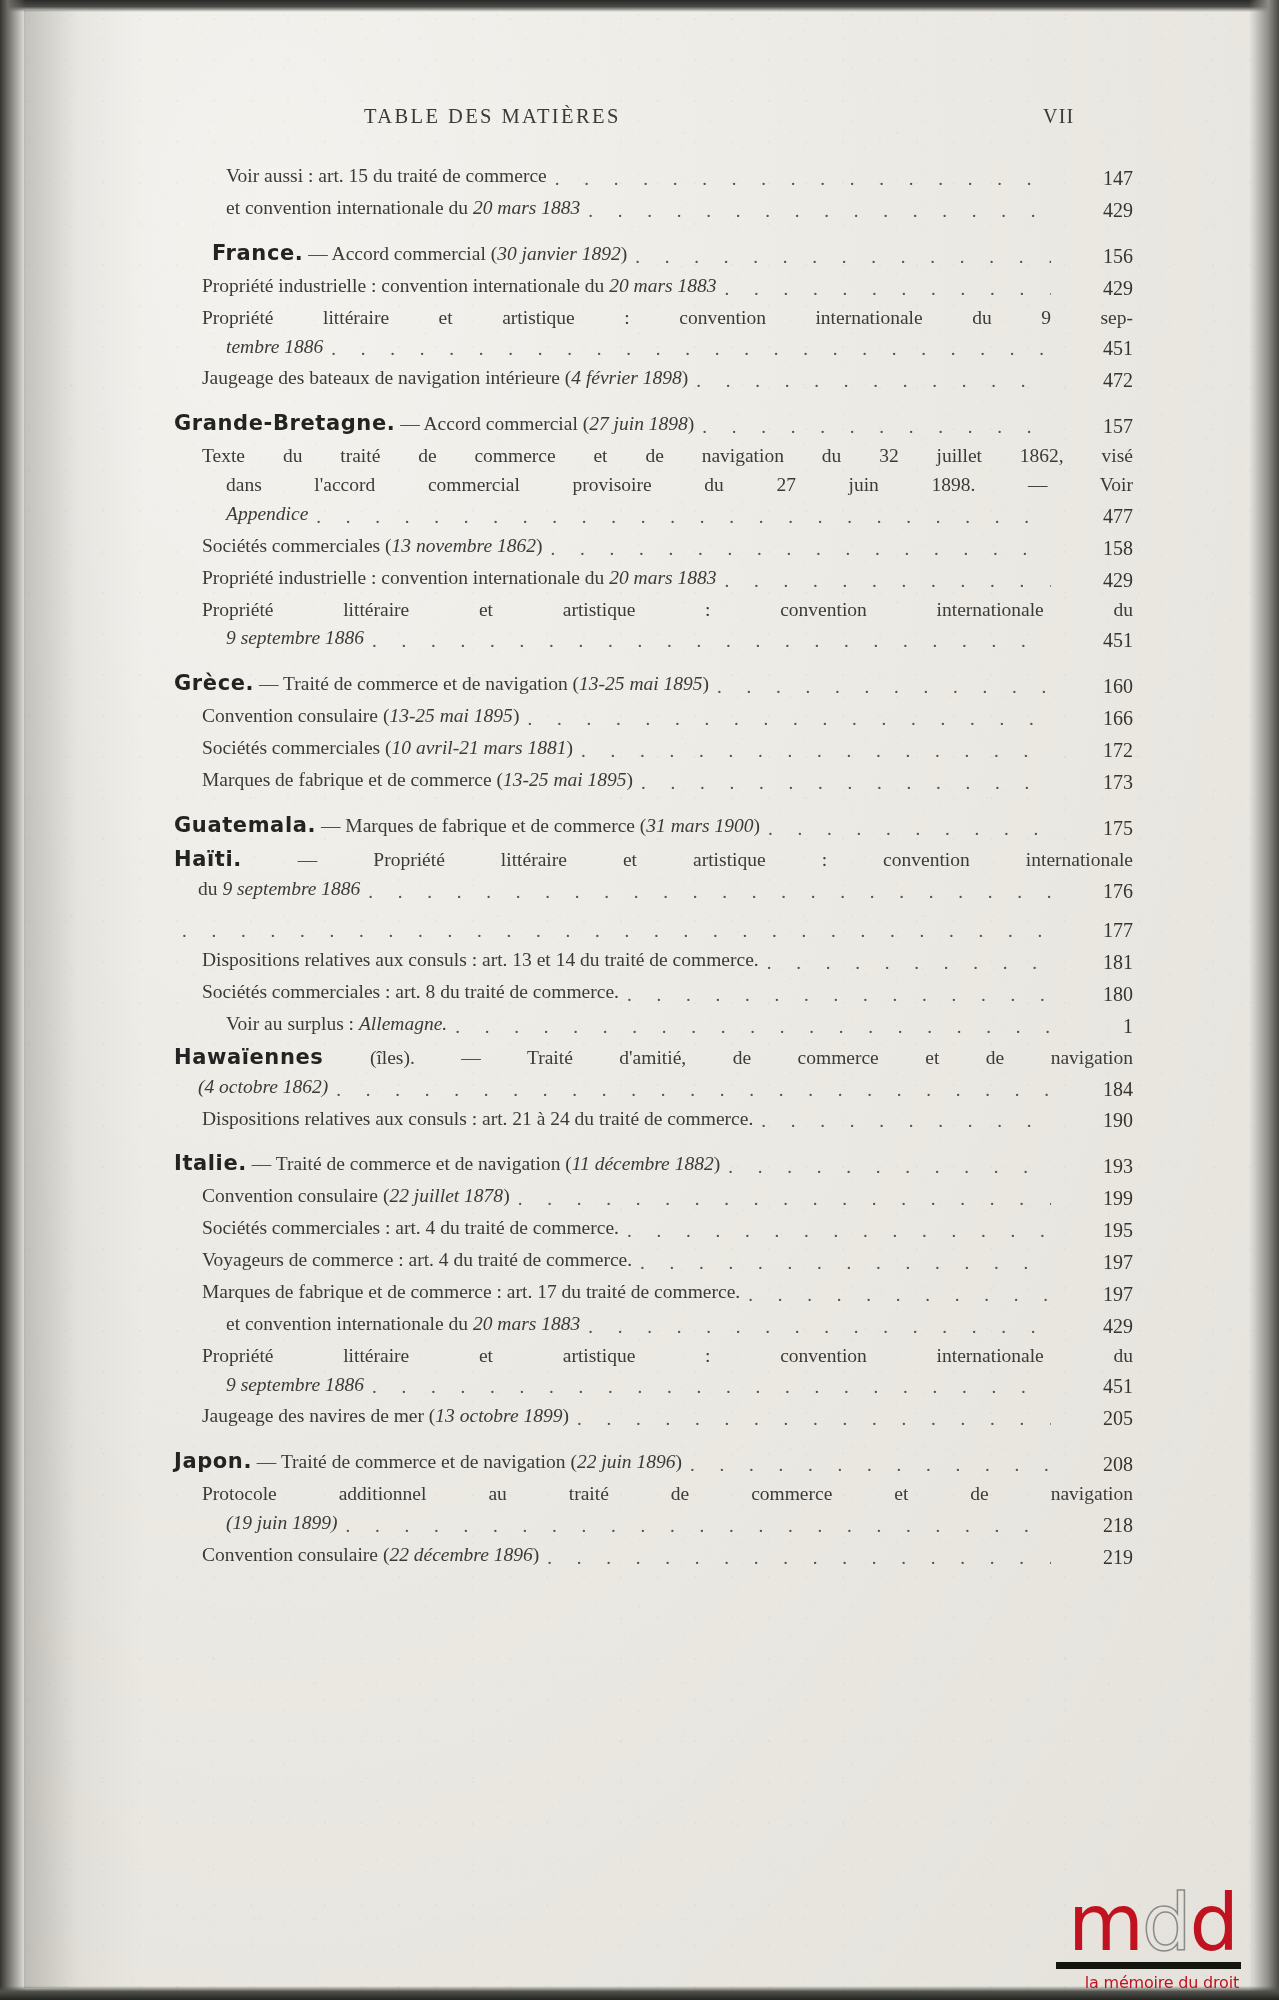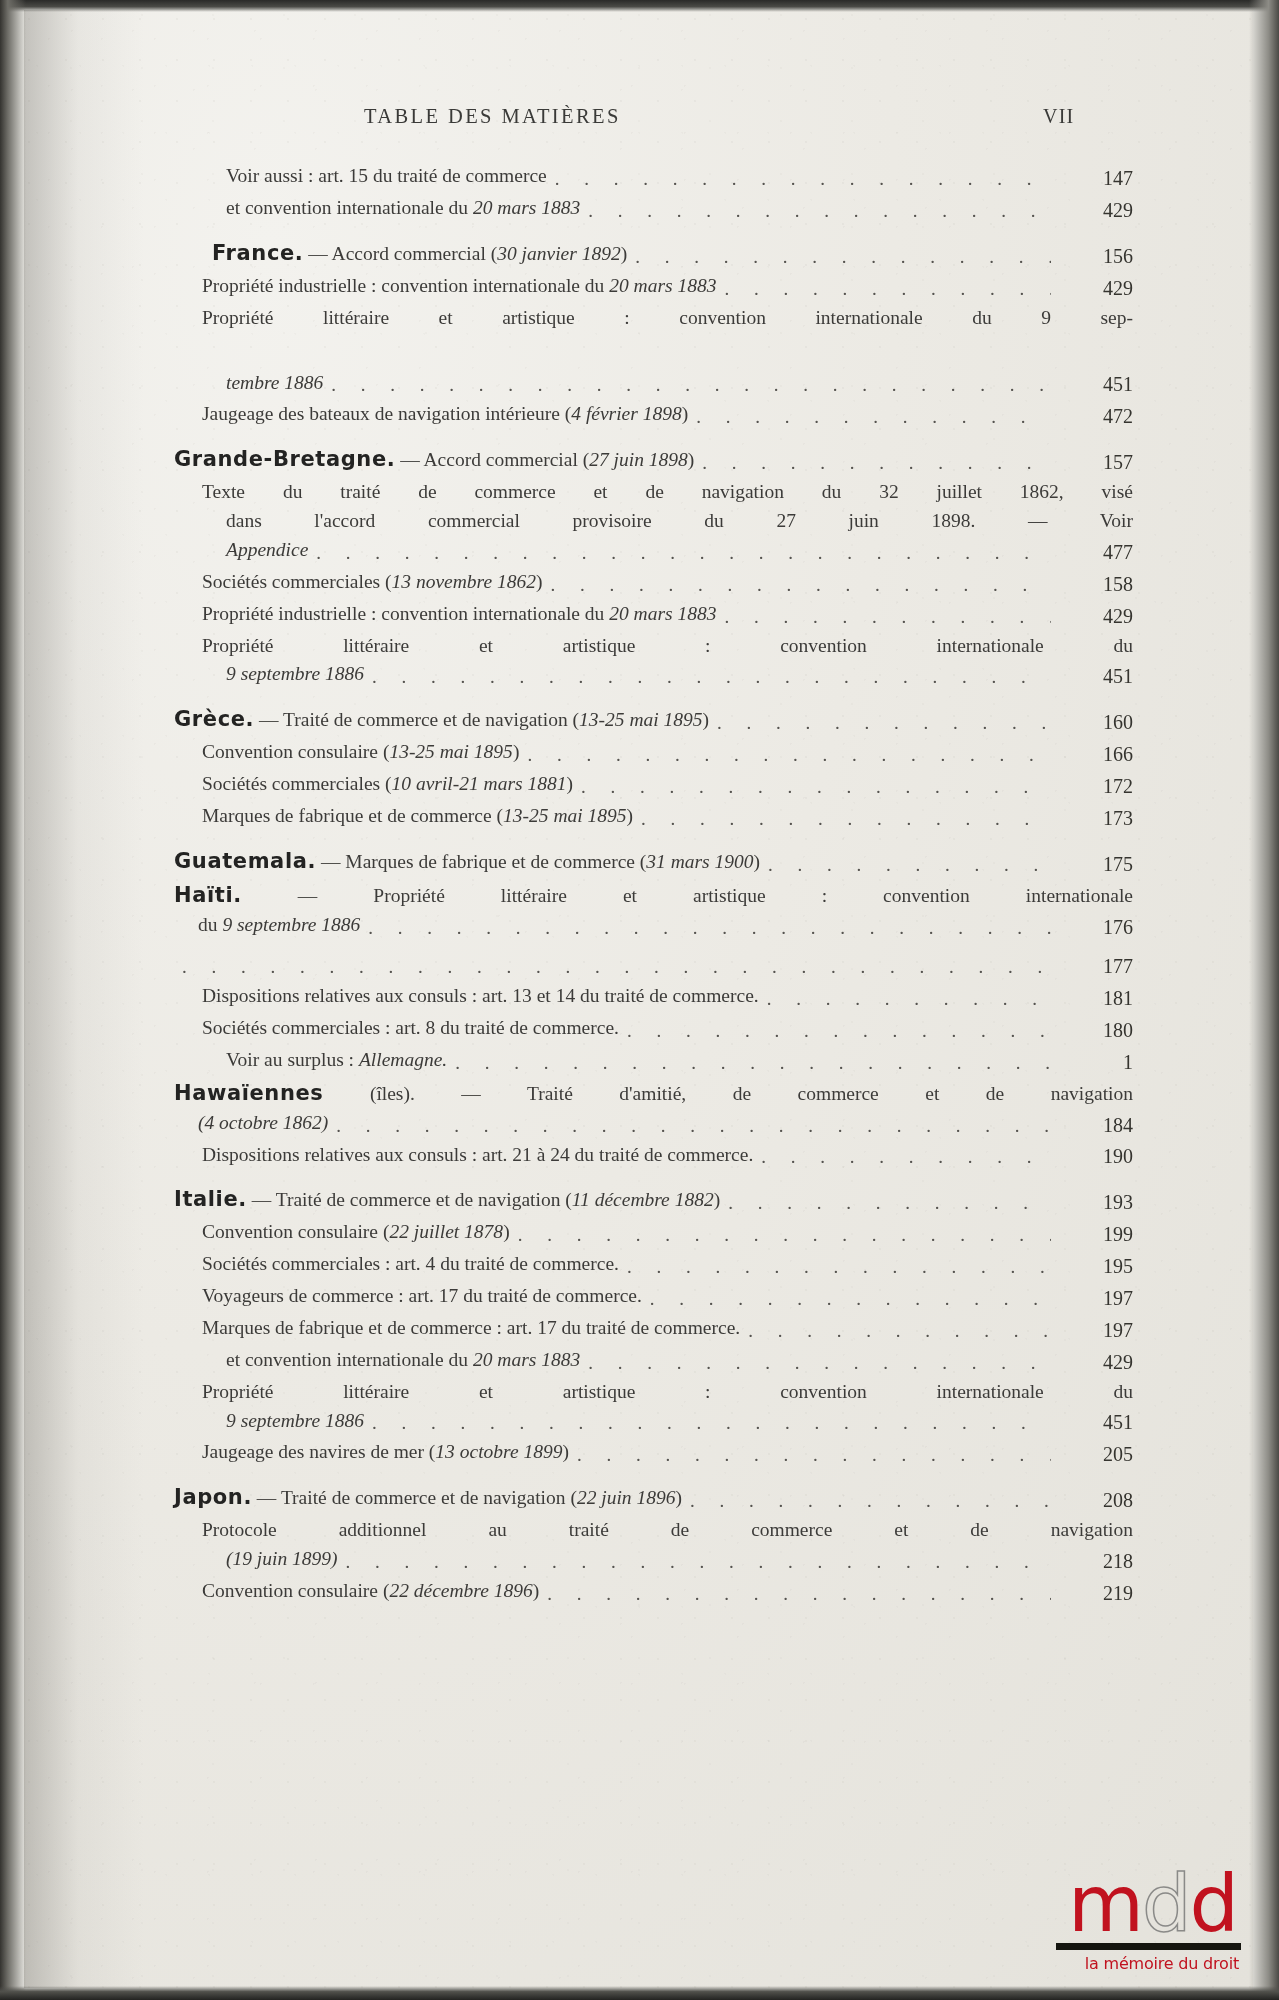--- a/index.html
+++ b/index.html
@@ -150,21 +150,21 @@
   }
   .blockentry .cont {
     display: flex;
     align-items: flex-end;
   }
 
   
   .logo {
     position: absolute;
     right: 38px;
-    bottom: 27px;
+    bottom: 8px;
     width: 195px;
     text-align: center;
   }
   .logo-mark {
     font-family: "DejaVu Sans", "Liberation Sans", sans-serif;
     font-size: 78px;
     font-weight: 500;
     color: #c1121f;
     line-height: .82;
     letter-spacing: -2px;
@@ -221,21 +221,21 @@
             <span class="pnum">156</span>
           </div>
           <div class="entry lvl-1">
             <span class="etext" style="flex: 0 0 auto;"><span>Propriété industrielle : convention internationale du </span><span class="ital">20 mars 1883</span></span>
             <span class="lead">.   .   .   .   .   .   .   .   .   .   .   .   .   .   .   .   .   .   .   .   .   .   .   .   .   .   .   .   .   .   .   .</span>
             <span class="pnum">429</span>
           </div>
           <div class="blockentry lvl-1">
             <div class="line1"><span>Propriété littéraire et artistique : convention internationale du  9 sep-</span></div>
             <div class="cont" style="padding-left: 24px;">
-              <span class="etext" style="flex: 0 0 auto; margin-top: 36px;"><span class="ital">tembre 1886</span></span>
+              <span class="etext" style="flex: 0 0 auto;"><span class="ital">tembre 1886</span></span>
               <span class="lead">.   .   .   .   .   .   .   .   .   .   .   .   .   .   .   .   .   .   .   .   .   .   .   .   .   .   .   .   .   .   .   .</span>
               <span class="pnum">451</span>
             </div>
           </div>
           <div class="entry lvl-1">
             <span class="etext" style="flex: 0 0 auto;"><span>Jaugeage des bateaux de navigation intérieure (</span><span class="ital">4 février 1898</span><span>)</span></span>
             <span class="lead">.   .   .   .   .   .   .   .   .   .   .   .   .   .   .   .   .   .   .   .   .   .   .   .   .   .   .   .   .   .   .   .</span>
             <span class="pnum">472</span>
           </div>
           <div class="entry lvl-head gap">
@@ -344,21 +344,21 @@
             <span class="etext" style="flex: 0 0 auto;"><span>Convention consulaire (</span><span class="ital">22 juillet 1878</span><span>)</span></span>
             <span class="lead">.   .   .   .   .   .   .   .   .   .   .   .   .   .   .   .   .   .   .   .   .   .   .   .   .   .   .   .   .   .   .   .</span>
             <span class="pnum">199</span>
           </div>
           <div class="entry lvl-1">
             <span class="etext" style="flex: 0 0 auto;"><span>Sociétés commerciales : art. 4 du traité de commerce.</span></span>
             <span class="lead">.   .   .   .   .   .   .   .   .   .   .   .   .   .   .   .   .   .   .   .   .   .   .   .   .   .   .   .   .   .   .   .</span>
             <span class="pnum">195</span>
           </div>
           <div class="entry lvl-1">
-            <span class="etext" style="flex: 0 0 auto;"><span>Voyageurs de commerce : art. 17 du traité de commerce.</span></span>
+            <span class="etext" style="flex: 0 0 auto;"><span>Voyageurs de commerce : art. 4 du traité de commerce.</span></span>
             <span class="lead">.   .   .   .   .   .   .   .   .   .   .   .   .   .   .   .   .   .   .   .   .   .   .   .   .   .   .   .   .   .   .   .</span>
             <span class="pnum">197</span>
           </div>
           <div class="entry lvl-1">
             <span class="etext" style="flex: 0 0 auto;"><span>Marques de fabrique et de commerce : art. 17 du traité de commerce.</span></span>
             <span class="lead">.   .   .   .   .   .   .   .   .   .   .   .   .   .   .   .   .   .   .   .   .   .   .   .   .   .   .   .   .   .   .   .</span>
             <span class="pnum">197</span>
           </div>
           <div class="entry lvl-2">
             <span class="etext" style="flex: 0 0 auto;"><span>et convention internationale du </span><span class="ital">20 mars 1883</span></span>

